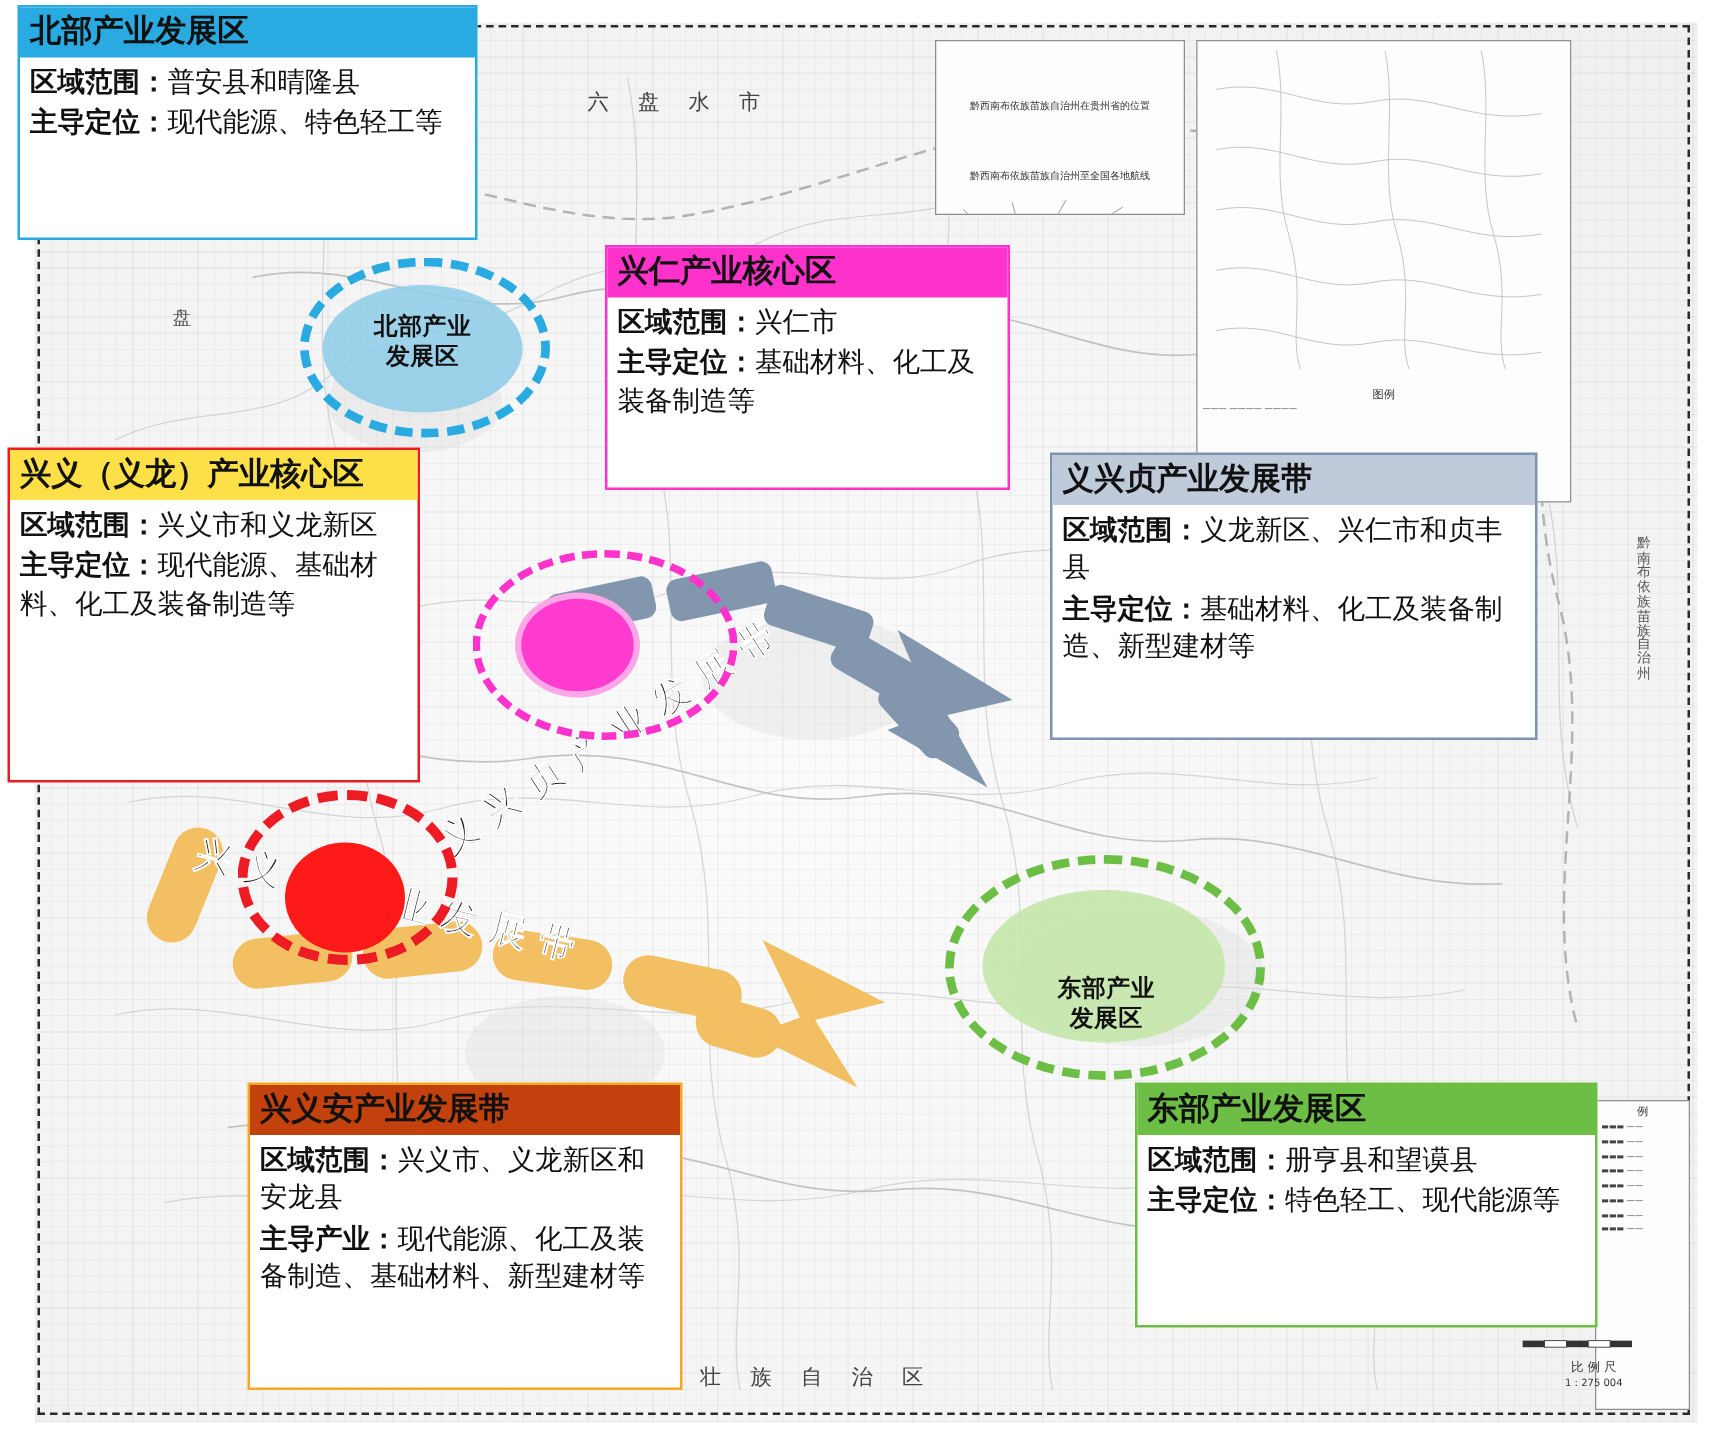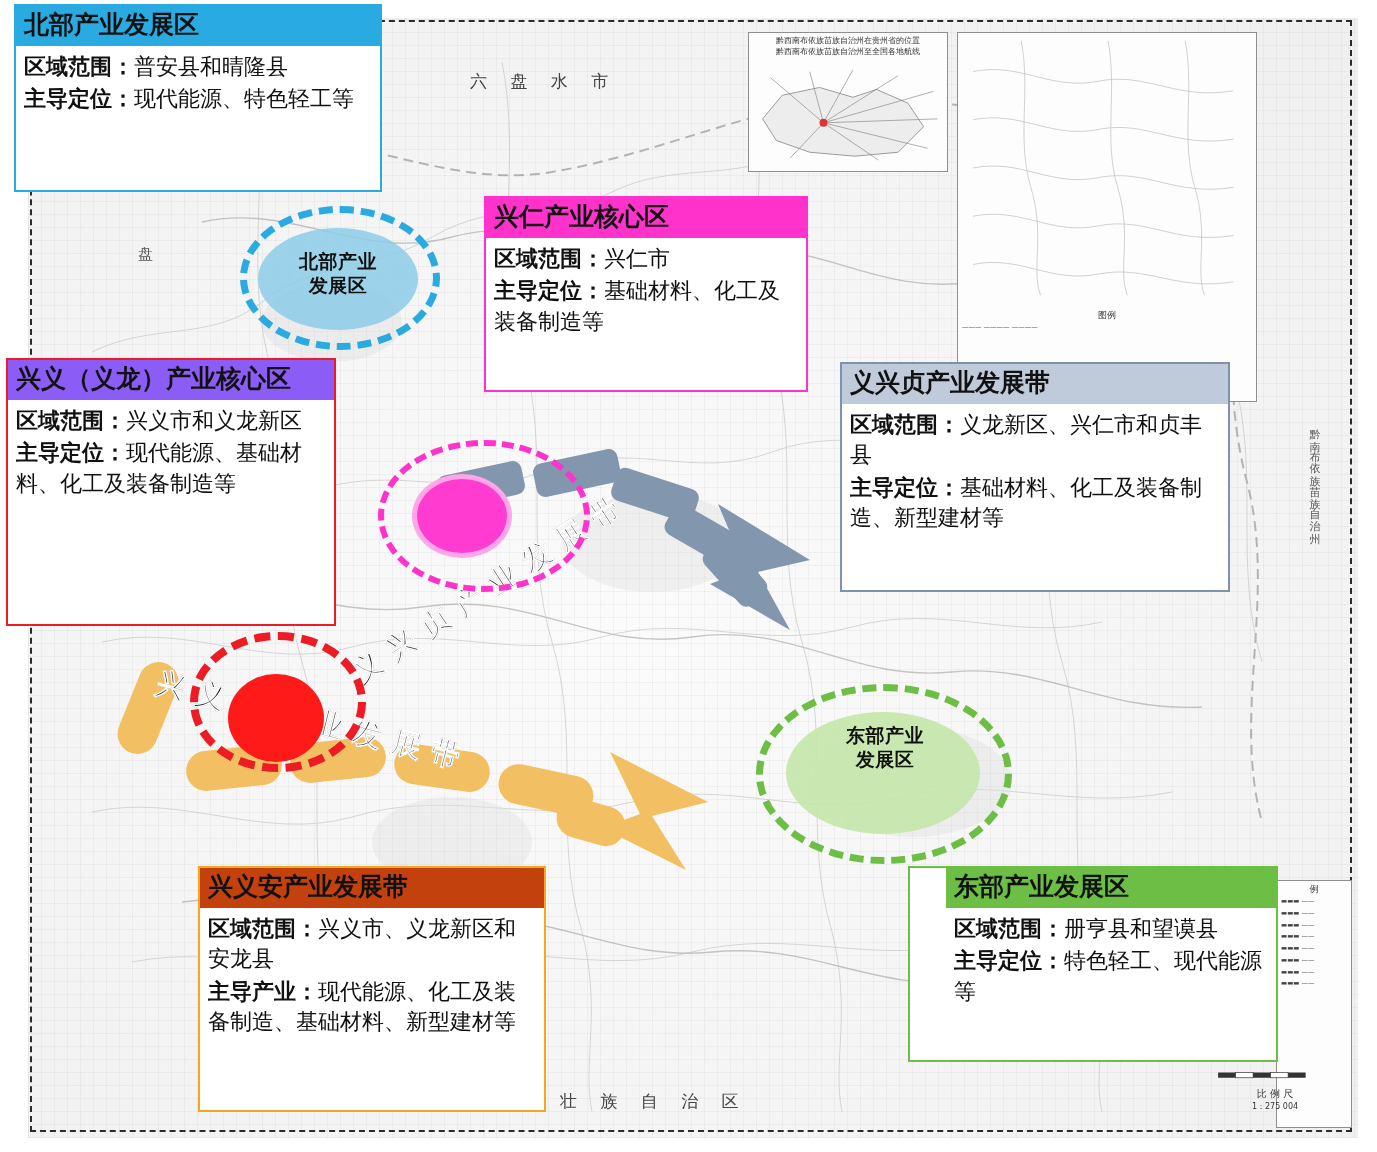--- a/index.html
+++ b/index.html
@@ -32,20 +32,21 @@
   }
 
   
   .inset{
     position:absolute;background:#fdfdfd;border:1px solid #8e8e8e;
     box-sizing:border-box;overflow:hidden;
   }
   .inset-title{
     font-size:8px;color:#333;text-align:center;line-height:1.35;padding-top:3px;
     font-family:Liberation Mono, monospace;
+    margin-top:45px;
   }
   .inset-legend-title{font-size:9px;color:#333;text-align:center;padding-top:2px;}
   .legend-line{font-size:6.5px;color:#444;padding:1px 4px;line-height:1.5;}
 
   
   .zone-ellipse{position:absolute;border-radius:50%;box-sizing:border-box;}
   .zone-label{
     position:absolute;text-align:center;font-size:19px;font-weight:bold;color:#111;
     line-height:1.25;white-space:pre-line;letter-spacing:.5px;
   }
@@ -67,21 +68,21 @@
   .card-body{
     padding:6px 8px 8px;font-size:22px;color:#111;line-height:1.38;
   }
   .card-body p{margin:0 0 2px;}
   .lbl{font-weight:bold;}
 
   
   .card.blue{border:2px solid #29ABE2;}
   .card.blue .card-head{background:#29ABE2;}
   .card.red{border:2px solid #ED1C24;}
-  .card.red .card-head{background:#8b5cf6;}
+  .card.red .card-head{background:#fde047;}
   .card.magenta{border:2px solid #FF33CC;}
   .card.magenta .card-head{background:#FF33CC;}
   .card.steel{border:2px solid #7C92AE;}
   .card.steel .card-head{background:#BFCBDA;}
   .card.orange{border:2px solid #F5A623;}
   .card.orange .card-head{background:#c2410c;}
   .card.green{border:2px solid #6CBE45;}
   .card.green .card-head{background:#6CBE45;}
 
   .admin-name{position:absolute;font-size:11px;color:#555;writing-mode:vertical-rl;letter-spacing:4px;}
@@ -219,21 +220,21 @@
 发展区</div>
 
   <div class="zone-ellipse" style="left:378px;top:440px;width:212px;height:152px;border:6px dashed #FF33CC;"></div>
   <div class="zone-ellipse" style="left:412px;top:474px;width:100px;height:84px;background:#FF3CCF;border:5px solid #FFA6E8;"></div>
 
   <div class="zone-ellipse" style="left:190px;top:632px;width:176px;height:140px;border:8px dashed #ED1C24;"></div>
   <div class="zone-ellipse" style="left:228px;top:674px;width:96px;height:88px;background:#FF1A1A;"></div>
 
   <div class="zone-ellipse" style="left:756px;top:684px;width:256px;height:180px;border:7px dashed #6CBE45;"></div>
   <div class="zone-ellipse" style="left:786px;top:712px;width:194px;height:122px;background:#C4E6A8;opacity:.9;"></div>
-  <div class="zone-label" style="left:790px;top:724px;width:190px;">东部产业
+  <div class="zone-label" style="left:790px;top:780px;width:190px;">东部产业
 发展区</div>
 
   <div class="card blue" style="left:14px;top:4px;width:368px;height:188px;">
     <div class="card-head">北部产业发展区</div>
     <div class="card-body">
       <p><span class="lbl">区域范围：</span><span>普安县和晴隆县</span></p>
       <p><span class="lbl">主导定位：</span><span>现代能源、特色轻工等</span></p>
     </div>
   </div>
 
@@ -262,21 +263,21 @@
   </div>
 
   <div class="card orange" style="left:198px;top:866px;width:348px;height:246px;">
     <div class="card-head">兴义安产业发展带</div>
     <div class="card-body">
       <p><span class="lbl">区域范围：</span><span>兴义市、义龙新区和安龙县</span></p>
       <p><span class="lbl">主导产业：</span><span>现代能源、化工及装备制造、基础材料、新型建材等</span></p>
     </div>
   </div>
 
-  <div class="card green" style="left:908px;top:866px;width:370px;height:196px;padding-left:36px;">
+  <div class="card green" style="left:908px;top:866px;width:370px;height:196px;">
     <div class="card-head">东部产业发展区</div>
     <div class="card-body">
       <p><span class="lbl">区域范围：</span><span>册亨县和望谟县</span></p>
       <p><span class="lbl">主导定位：</span><span>特色轻工、现代能源等</span></p>
     </div>
   </div>
 
 </div>
 
 </body></html>

